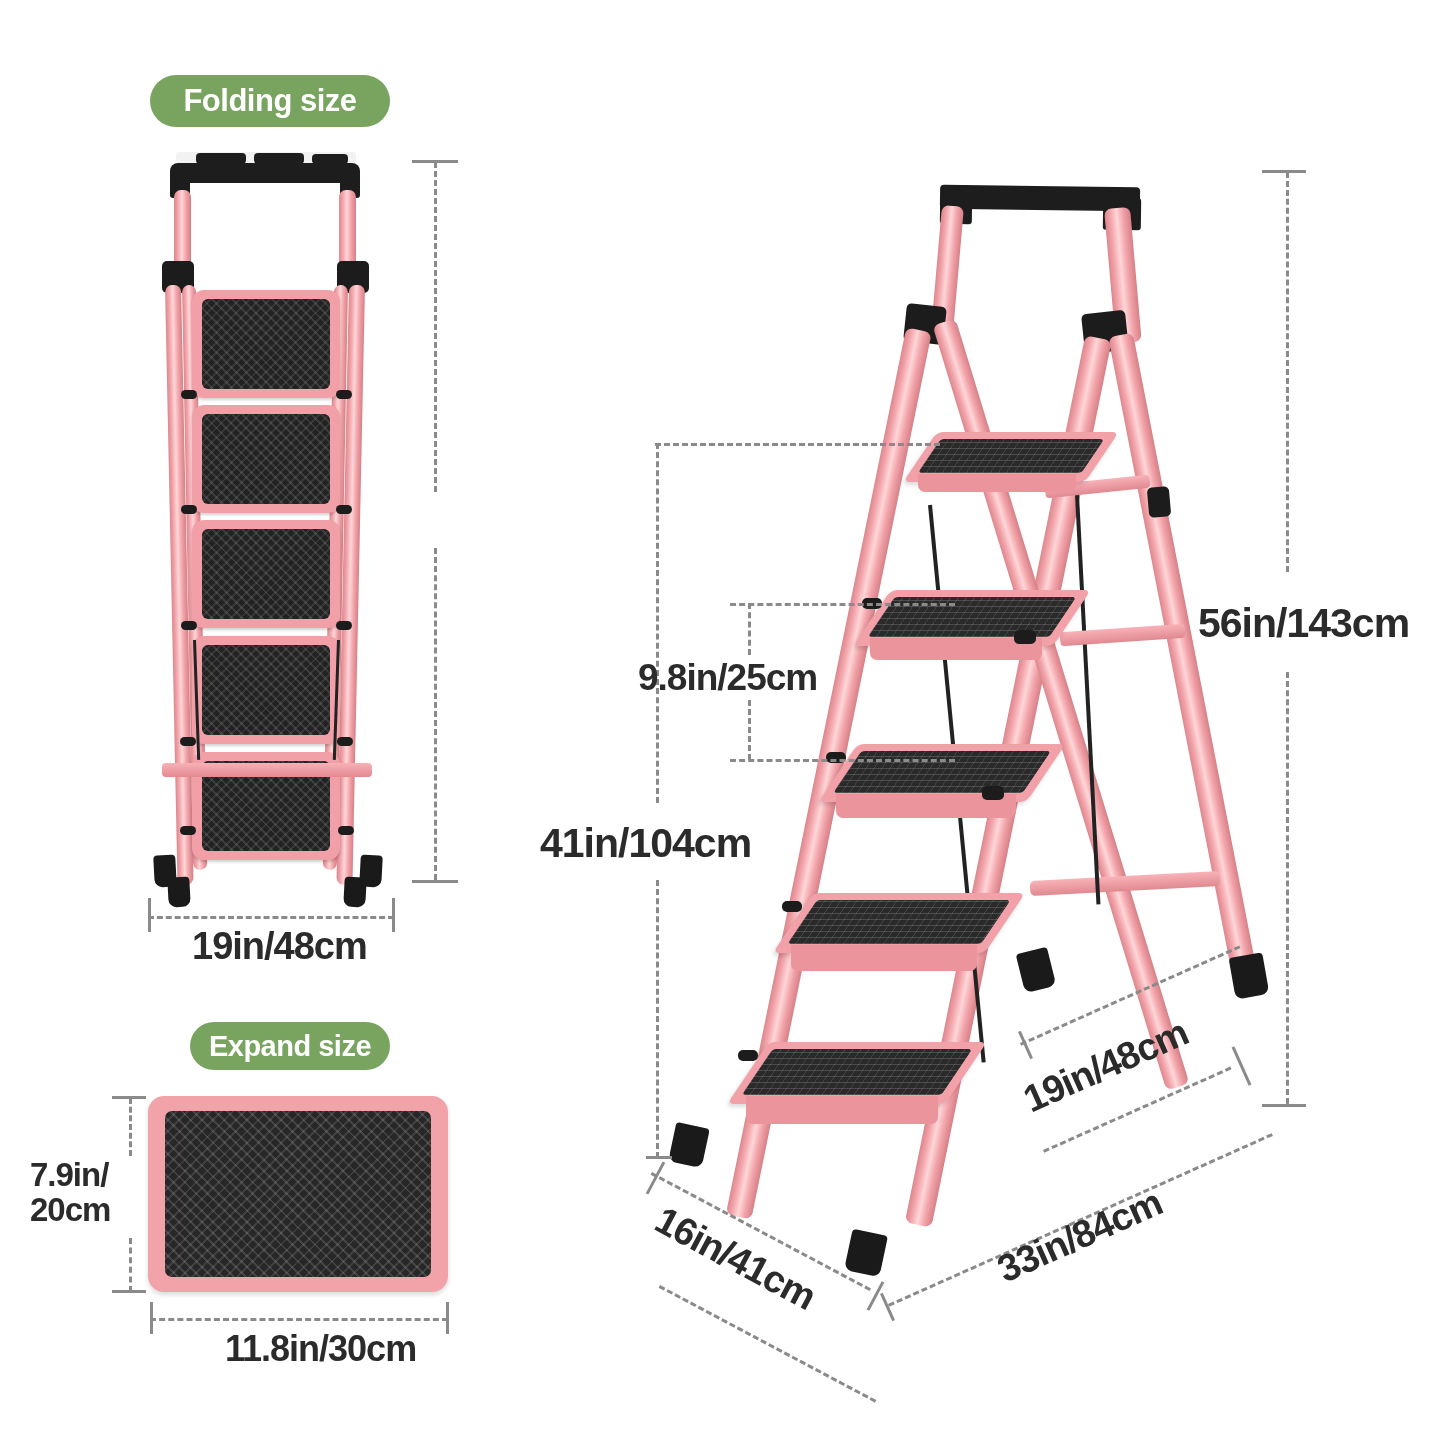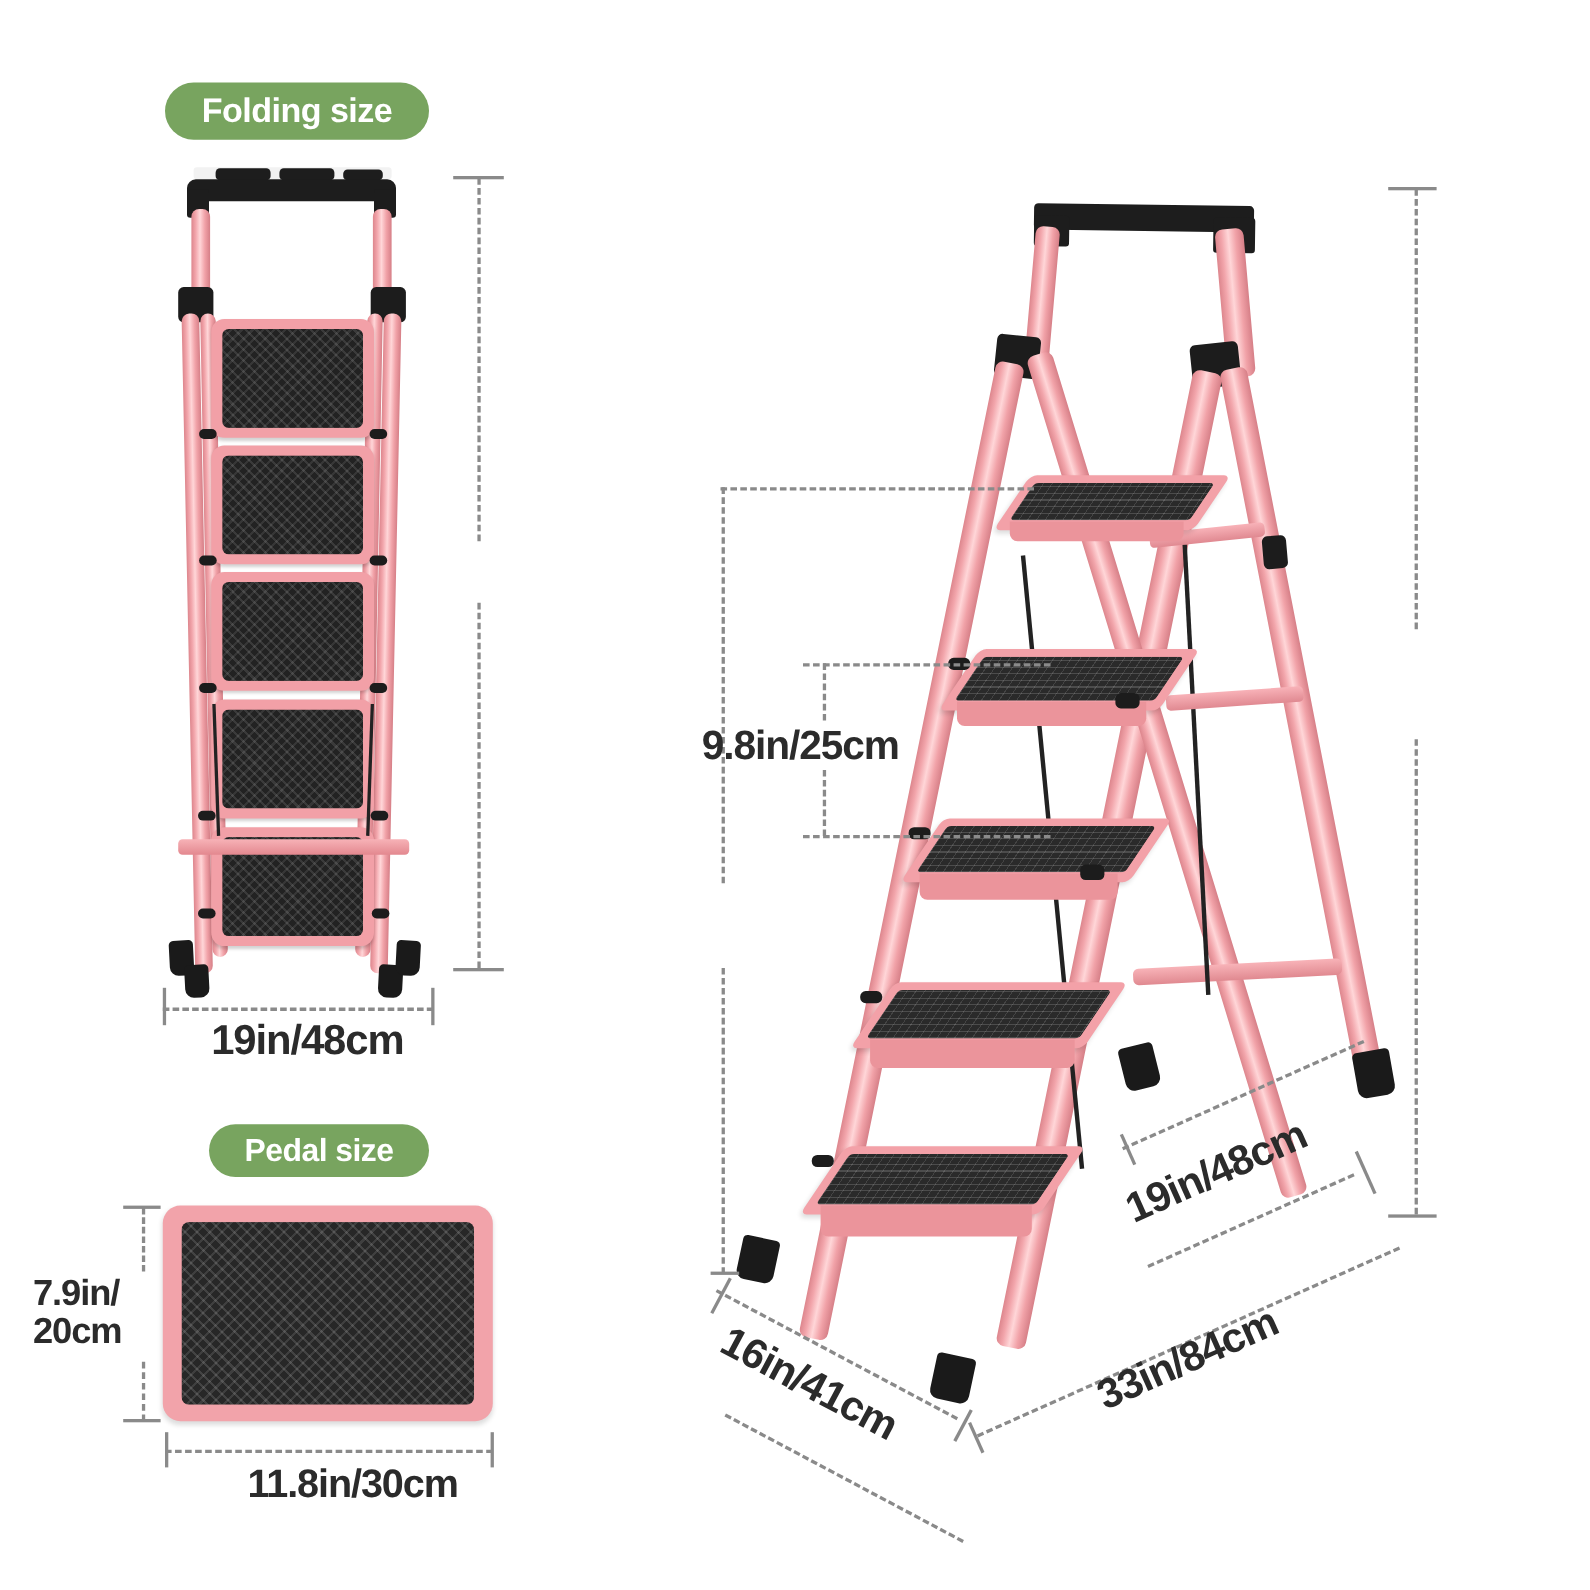--- a/index.html
+++ b/index.html
@@ -247,21 +247,21 @@
   <div class="dash-v" style="left:434px; top:162px; height:330px;"></div>
   <div class="dash-v" style="left:434px; top:548px; height:332px;"></div>
   <div class="tick-h" style="left:412px; top:880px; width:46px;"></div>
 
   <div class="tick-v" style="left:148px; top:898px; height:34px;"></div>
   <div class="dash-h" style="left:148px; top:916px; width:246px;"></div>
   <div class="tick-v" style="left:392px; top:898px; height:34px;"></div>
   <div class="dim" style="left:192px; top:925px; font-size:38px;">19in/48cm</div>
 
   <div class="pill" style="left:190px; top:1022px; width:200px; height:48px; font-size:29px;">
-    <span>Pedal size</span>
+    <span>Expand size</span>
   </div>
 
   <div class="pedal" style="left:148px; top:1096px; width:300px; height:196px;">
     <div class="tread"></div>
   </div>
 
   <div class="tick-h" style="left:112px; top:1096px; width:34px;"></div>
   <div class="dash-v" style="left:129px; top:1098px; height:58px;"></div>
   <div class="dash-v" style="left:129px; top:1238px; height:54px;"></div>
   <div class="tick-h" style="left:112px; top:1290px; width:34px;"></div>
@@ -340,25 +340,27 @@
 
   <div class="foot" style="left:672px; top:1125px; width:34px; height:40px; transform:rotate(12deg);"></div>
   <div class="foot" style="left:848px; top:1232px; width:36px; height:42px; transform:rotate(12deg);"></div>
   <div class="foot" style="left:1020px; top:950px; width:32px; height:40px; transform:rotate(-14deg);"></div>
   <div class="foot" style="left:1232px; top:955px; width:34px; height:42px; transform:rotate(-10deg);"></div>
 
   <div class="tick-h" style="left:1262px; top:170px; width:44px;"></div>
   <div class="dash-v" style="left:1286px; top:172px; height:400px;"></div>
   <div class="dash-v" style="left:1286px; top:672px; height:432px;"></div>
   <div class="tick-h" style="left:1262px; top:1104px; width:44px;"></div>
+  <div class="dim" style="left:1198px; top:600px; font-size:41px;">56in/143cm</div>
 
   <div class="dash-h" style="left:655px; top:443px; width:285px;"></div>
   <div class="dash-v" style="left:656px; top:443px; height:360px;"></div>
   <div class="dash-v" style="left:656px; top:880px; height:278px;"></div>
   <div class="tick-h" style="left:646px; top:1156px; width:26px;"></div>
+  <div class="dim" style="left:540px; top:820px; font-size:41px;">41in/104cm</div>
 
   <div class="dash-h" style="left:730px; top:603px; width:225px;"></div>
   <div class="dash-v" style="left:748px; top:603px; height:52px;"></div>
   <div class="dash-v" style="left:748px; top:700px; height:60px;"></div>
   <div class="dash-h" style="left:730px; top:759px; width:225px;"></div>
   <div class="dim" style="left:638px; top:657px; font-size:37px;">9.8in/25cm</div>
 
   <div class="dash-rot" style="left:1020px; top:1043px; width:240px; transform:rotate(-24deg);"></div>
   <div class="dash-rot" style="left:1043px; top:1150px; width:205px; transform:rotate(-24deg);"></div>
   <div class="tick-v" style="left:1024px; top:1030px; height:30px; transform:rotate(-24deg);"></div>

